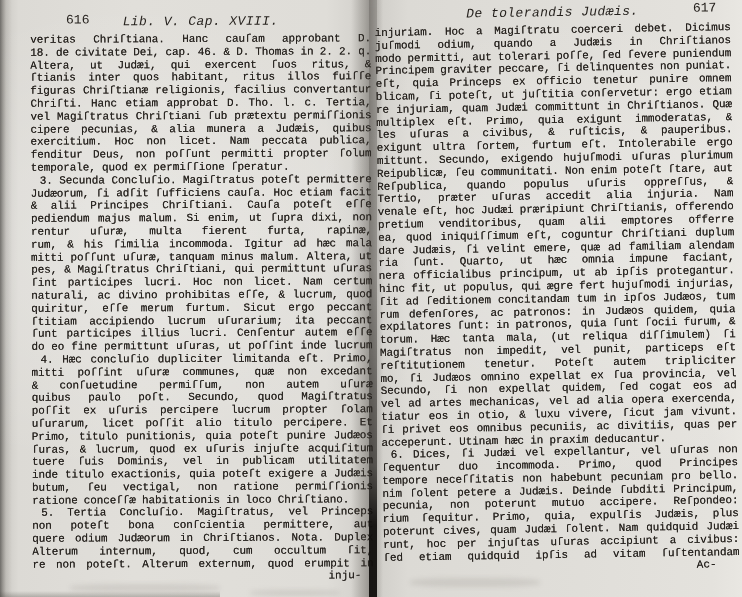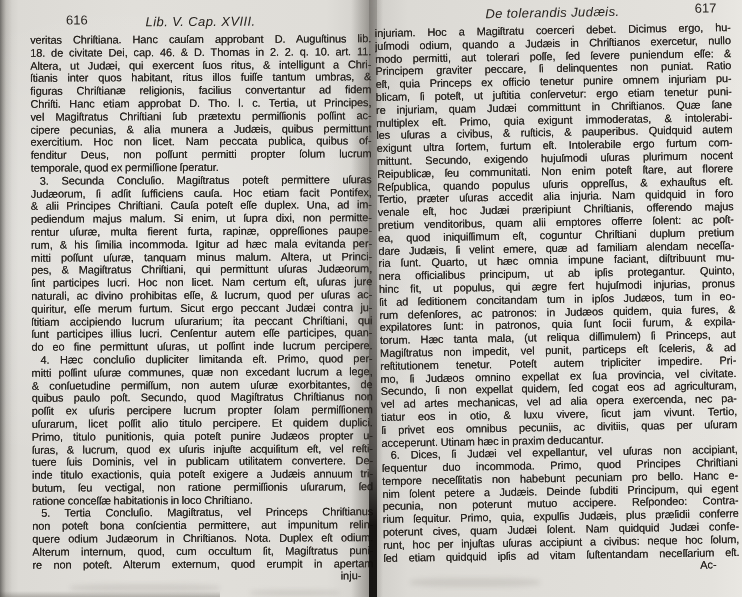--- a/index.html
+++ b/index.html
@@ -1,20 +1,20 @@
 <!DOCTYPE html>
 <html><head>
 <meta charset="utf-8">
 <style>
   html,body{margin:0;padding:0;background:#b0aeaa;}
   .scan{
     position:relative;
     width:742px;height:597px;
     overflow:hidden;
-    font-family:Liberation Sans, sans-serif;
+    font-family:Liberation Mono, monospace;
     color:#26221e;
     background:
       radial-gradient(ellipse 420px 340px at 18% 40%, rgba(255,255,255,.25), rgba(255,255,255,0) 70%),
       radial-gradient(ellipse 420px 340px at 78% 42%, rgba(255,255,255,.22), rgba(255,255,255,0) 70%),
       linear-gradient(90deg,#c7c5c0 0,#dcdad5 2.5%,#e1dfda 18%,#dfddd8 44%,#cfcdc8 50.3%,#dcdad5 55%,#e0ded9 78%,#e4e2dd 96%,#e9e7e2 100%);
   }
   
   .edge-left{position:absolute;left:0;top:0;width:12px;height:597px;
     background:linear-gradient(90deg,rgba(40,38,35,.55) 0,rgba(70,67,62,.35) 3px,rgba(120,116,110,.18) 6px,rgba(0,0,0,0) 12px);}
   .gutter{position:absolute;left:351px;top:0;width:32px;height:597px;

